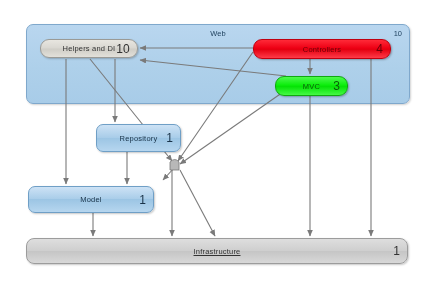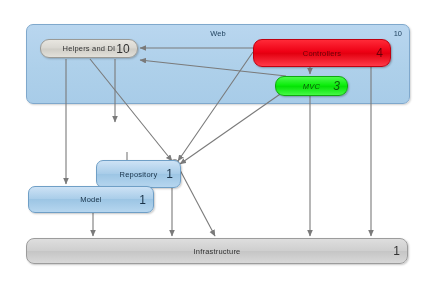--- a/index.html
+++ b/index.html
@@ -102,29 +102,29 @@
     box-shadow: 1px 1px 2px rgba(0,0,0,0.28);
     color: #6b0008;
   }
   
   #node-mvc {
     border: 1px solid #0faa0f;
     border-radius: 9px;
     background: linear-gradient(to bottom, #4dfa4d 0%, #0cee0c 45%, #05e205 52%, #45f945 100%);
     box-shadow: 1px 1px 2px rgba(0,0,0,0.28);
     color: #0a5c0a;
-    font-style: italic;
   }
   
   #node-infrastructure {
     border: 1px solid #9c9c9c;
     border-radius: 8px;
     background: linear-gradient(to bottom, #dedede 0%, #cfcfcf 48%, #c6c6c6 52%, #d8d8d8 100%);
     box-shadow: 1px 1px 2px rgba(0,0,0,0.22);
     color: #333333;
+    text-decoration: underline;
   }
 </style>
 </head>
 <body>
 
 <div id="canvas">
 
   <div id="web-container">
     <div id="web-title">Web</div>
     <div id="web-count">10</div>
@@ -172,31 +172,31 @@
     <g>
       <path d="M170,162 q5,-5 9,0 l0,8 l-9,0 z" fill="#b8b8b8" stroke="#7a7a7a" stroke-width="0.8"></path>
     </g>
   </svg>
 
   <div class="node" id="node-helpers" style="left:40px; top:39px; width:98px; height:19px;">
     <span class="label">Helpers and DI</span>
     <span class="count">10</span>
   </div>
 
-  <div class="node" id="node-controllers" style="left:253px; top:39px; width:138px; height:28px;">
+  <div class="node" id="node-controllers" style="left:253px; top:39px; width:138px; height:20px;">
     <span class="label">Controllers</span>
     <span class="count">4</span>
   </div>
 
   <div class="node" id="node-mvc" style="left:275px; top:76px; width:73px; height:20px;">
     <span class="label">MVC</span>
     <span class="count">3</span>
   </div>
 
-  <div class="node blue-node" id="node-repository" style="left:96px; top:124px; width:85px; height:28px;margin-top:36px;">
+  <div class="node blue-node" id="node-repository" style="left:96px; top:124px; width:85px; height:28px;">
     <span class="label">Repository</span>
     <span class="count">1</span>
   </div>
 
   <div class="node blue-node" id="node-model" style="left:28px; top:186px; width:126px; height:27px;">
     <span class="label">Model</span>
     <span class="count">1</span>
   </div>
 
   <div class="node" id="node-infrastructure" style="left:26px; top:238px; width:382px; height:26px;">

